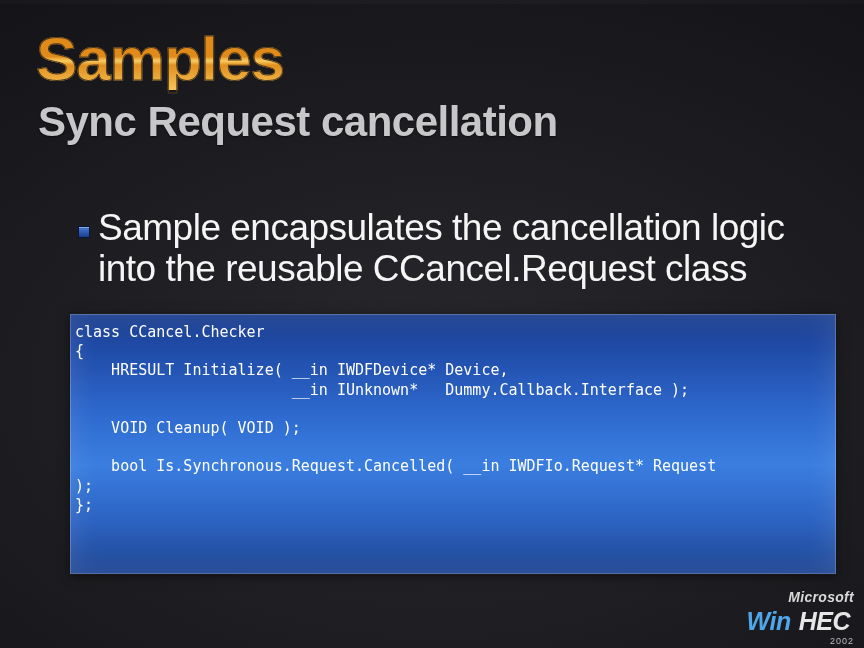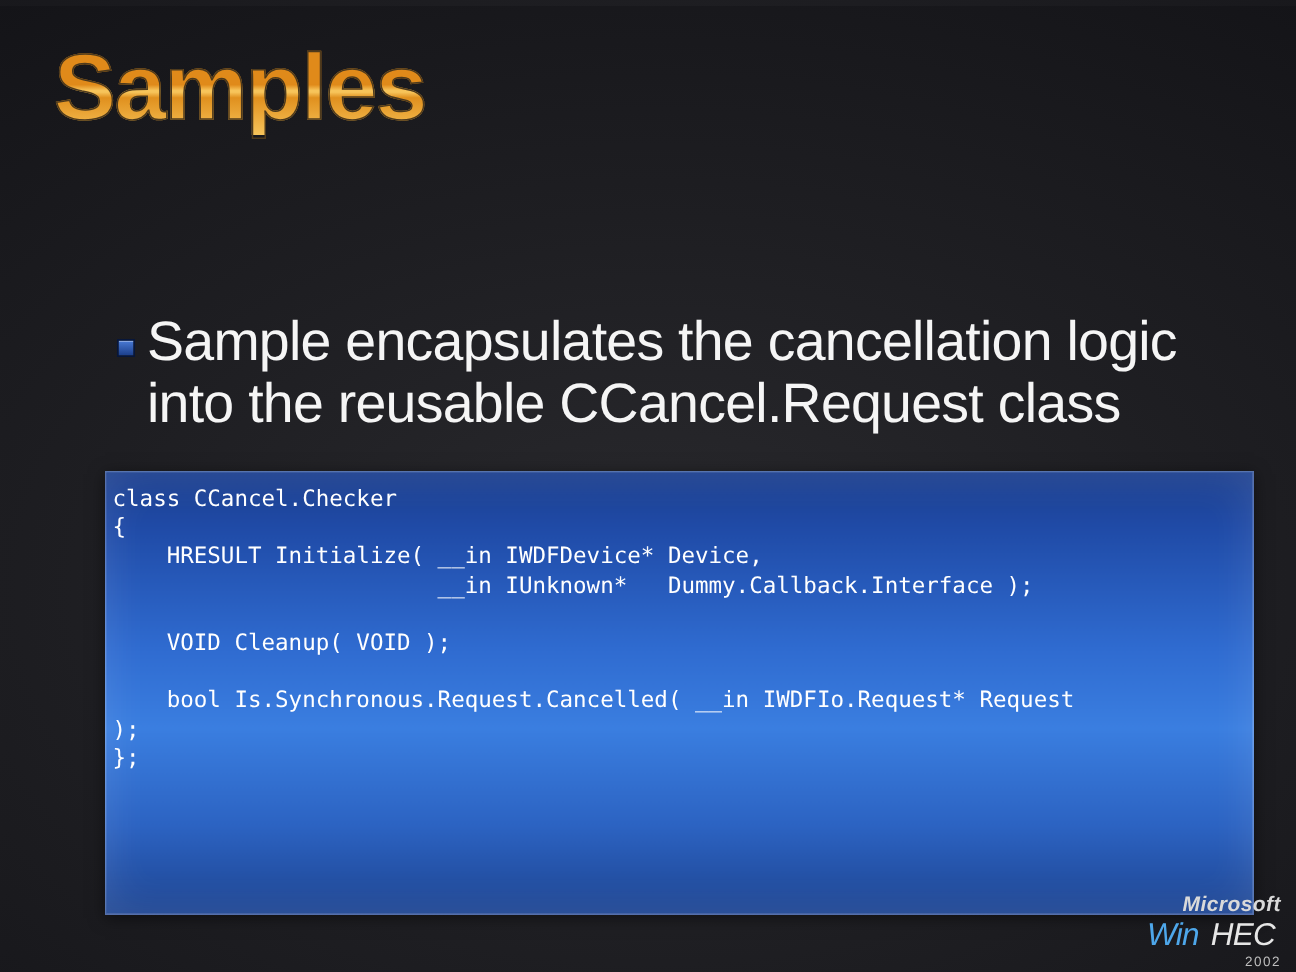--- a/index.html
+++ b/index.html
@@ -62,21 +62,21 @@
     line-height: 1.1;
     color: #f5f5f5;
     letter-spacing: -0.5px;
   }
 
   .code-box {
     position: absolute;
     left: 54px;
     top: 298px;
     width: 766px;
-    height: 296px;
+    height: 260px;
     padding: 8px 4px 8px 4px;
     background: linear-gradient(to bottom,
         #1c3f8e 0%, #1f4aa6 12%,
         #2f6bd0 40%, #3a7ee0 58%,
         #2c63c2 80%, #1e4592 100%);
     border: 1px solid rgba(255,255,255,0.25);
     box-shadow:
       inset 0 0 30px rgba(255,255,255,0.12),
       0 2px 10px rgba(0,0,0,0.5);
     font-family: "Verdana", "Lucida Console", Consolas, monospace;
@@ -95,41 +95,42 @@
   }
   .footer-ms {
     font-size: 14px;
     font-style: italic;
     font-weight: 600;
     color: #d9d9d9;
     letter-spacing: 0.3px;
     margin-bottom: -2px;
   }
   .footer-brand {
-    font-size: 21px;
-    font-weight: 400;
+    font-size: 25px;
+    font-weight: 700;
     font-style: italic;
     letter-spacing: -0.5px;
   }
   .footer-brand .win { color: #4ea7ea; }
   .footer-brand .hec { color: #e6e6e6; }
   .footer-year {
     font-size: 9px;
     color: #bdbdbd;
     margin-top: -4px;
     letter-spacing: 1px;
   }
 </style>
 </head>
 <body>
 
 <div class="slide">
 
   <div class="title">Samples</div>
 
+  <div class="subtitle">Sync Request cancellation</div>
 
   <div class="bullet-wrap">
     <div class="bullet-marker"></div>
     <div class="bullet-text">Sample encapsulates the cancellation logic into the reusable CCancel.Request class</div>
   </div>
 
   <div class="code-box">class CCancel.Checker
 {
     HRESULT Initialize( __in IWDFDevice* Device,
                         __in IUnknown*   Dummy.Callback.Interface );

